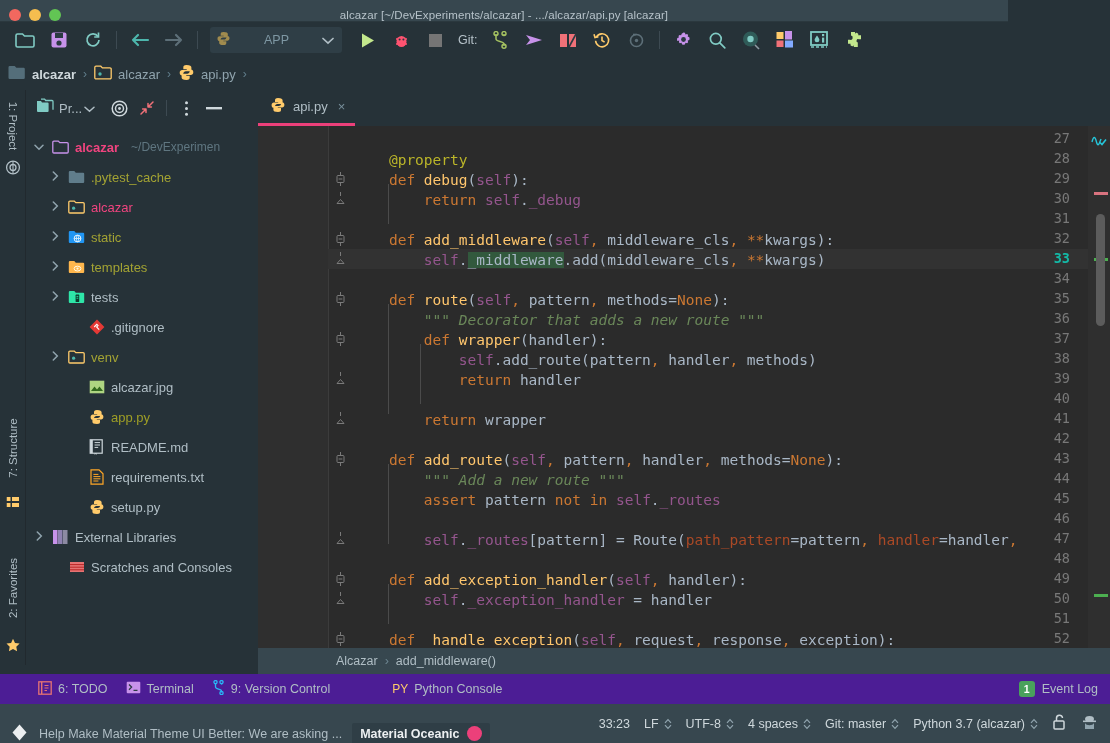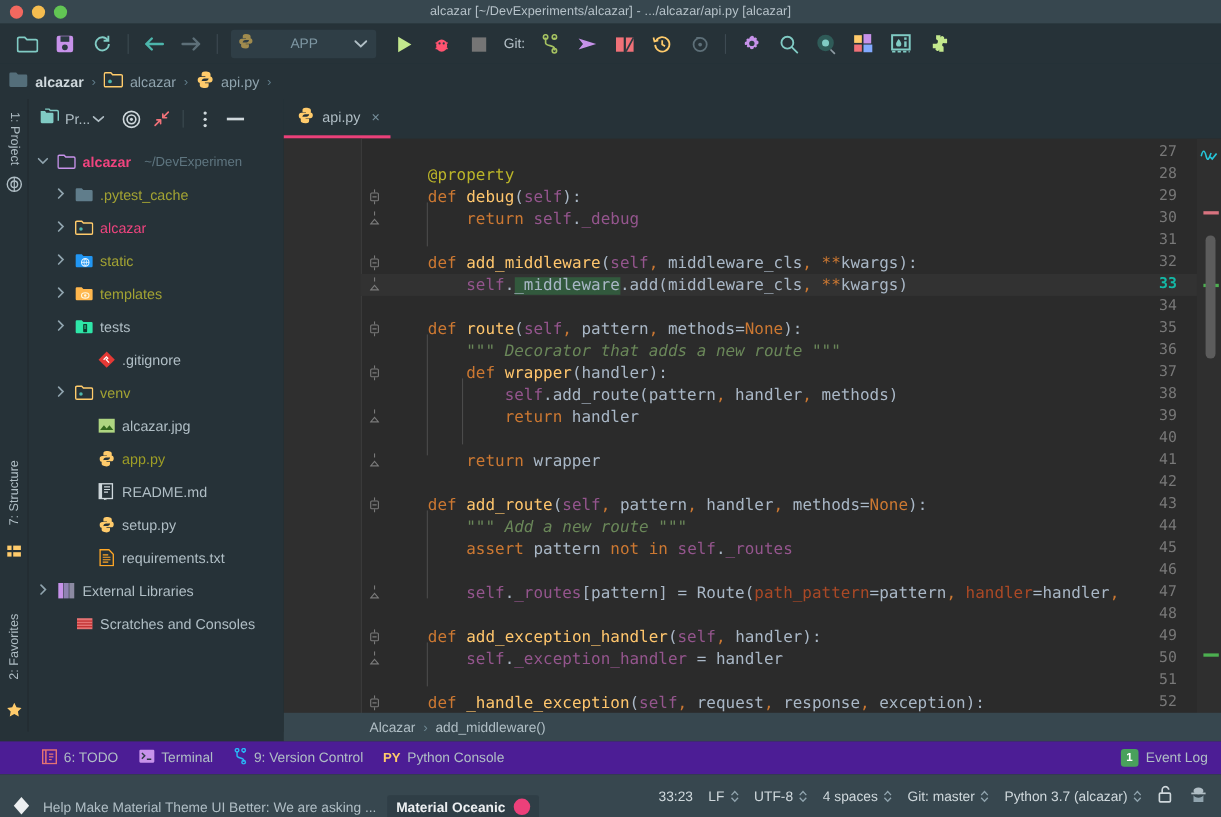--- a/index.html
+++ b/index.html
@@ -7,23 +7,23 @@
     width: 1110px; height: 743px;
     background: #263238;
     font-family: "Liberation Sans", sans-serif;
     overflow: hidden;
     -webkit-font-smoothing: antialiased;
   }
   #app { position: relative; width: 1110px; height: 743px; background: #263238; }
 
   
   .titlebar {
-    position: absolute; left: 0; top: 0; width: 1110px; height: 22px;
+    position: absolute; left: 0; top: 0; width: 1008px; height: 22px;
     background: #37474f;
-    display: flex; align-items: center;
+    display: flex; align-items: flex-end;
     border-bottom: 1px solid #2b383e;
   }
   .traffic { display: flex; gap: 8px; margin-left: 9px; }
   .dot { width: 12px; height: 12px; border-radius: 50%; }
   .dot.red { background: #f2685f; }
   .dot.yellow { background: #f5bd4f; }
   .dot.green { background: #62c554; }
   .title-text {
     position: absolute; left: 0; right: 0; text-align: center;
     font-size: 11.5px; color: #b6c2c9; letter-spacing: .1px;
@@ -594,36 +594,36 @@
               <rect x="1.2" y="0.8" width="2.6" height="13.4" fill="#cfd8dc"></rect>
               <path d="M5.6 3.6h5.4M5.6 6h5.4M5.6 8.4h3.6" stroke="#cfd8dc" stroke-width="1"></path>
               <path d="M5.5 14.2v1.6l1.1-.8 1.1.8v-1.6" fill="#cfd8dc"></path>
             </svg>
           </span>
           <span class="tlabel ">README.md</span>
         </div>
         <div class="tnode indent2">
           <span class="arrow"></span>
           <span class="ticon">
+            <svg width="14" height="16" viewBox="0 0 14 16">
+              <path d="M1 0.8h8l4 4v10.4H1z" fill="none" stroke="#ffa726" stroke-width="1.2"></path>
+              <path d="M3.4 5.4h5M3.4 7.6h7M3.4 9.8h7M3.4 12h5" stroke="#ffa726" stroke-width="1"></path>
+            </svg>
+          </span>
+          <span class="tlabel ">requirements.txt</span>
+        </div>
+        <div class="tnode indent2">
+          <span class="arrow"></span>
+          <span class="ticon">
             <svg width="16" height="16" viewBox="0 0 16 16">
               <path d="M8 1C5.5 1 5 2 5 3.3V5h3.2v.6H3.9C2.6 5.6 1.6 6.4 1.6 8.2s.9 2.6 2.2 2.6H5V9.2C5 7.9 6.1 6.9 7.4 6.9h3.2c1.1 0 2-0.9 2-2V3.3C12.6 2 11.4 1 8 1z" fill="#ffcb6b"></path>
               <path d="M8 15c2.5 0 3-1 3-2.3V11H7.8v-.6h4.3c1.3 0 2.3-.8 2.3-2.6s-.9-2.6-2.2-2.6H11v1.6c0 1.3-1.1 2.3-2.4 2.3H5.4c-1.1 0-2 .9-2 2v1.6C3.4 14 4.6 15 8 15z" fill="#ffcb6b"></path>
             </svg>
           </span>
           <span class="tlabel ">setup.py</span>
-        </div>
-        <div class="tnode indent2">
-          <span class="arrow"></span>
-          <span class="ticon">
-            <svg width="14" height="16" viewBox="0 0 14 16">
-              <path d="M1 0.8h8l4 4v10.4H1z" fill="none" stroke="#ffa726" stroke-width="1.2"></path>
-              <path d="M3.4 5.4h5M3.4 7.6h7M3.4 9.8h7M3.4 12h5" stroke="#ffa726" stroke-width="1"></path>
-            </svg>
-          </span>
-          <span class="tlabel ">requirements.txt</span>
         </div>
         <div class="tnode">
           <span class="arrow"><svg width="7" height="10" viewBox="0 0 7 10">
               <path d="M1.3 1l4 4-4 4" fill="none" stroke="#90a4ae" stroke-width="1.5" stroke-linecap="round"></path>
             </svg></span>
           <span class="ticon">
             <svg width="17" height="16" viewBox="0 0 17 16">
               <rect x="1" y="1" width="4.5" height="14" fill="#c792ea"></rect>
               <rect x="6" y="1" width="4.5" height="14" fill="#b39ddb" opacity=".75"></rect>
               <rect x="11" y="1" width="4.5" height="14" fill="#d1c4e9" opacity=".6"></rect>
@@ -832,21 +832,21 @@
             <path d="M3.5 3v4c0 2.5 6 1.6 6 4v1.5" fill="none" stroke="#29b6f6" stroke-width="1.3"></path>
             <path d="M9.5 3v1.6" stroke="#29b6f6" stroke-width="1.3"></path>
             <circle cx="3.5" cy="2.1" r="1.6" fill="none" stroke="#29b6f6" stroke-width="1.3"></circle>
             <circle cx="9.5" cy="2.1" r="1.6" fill="none" stroke="#29b6f6" stroke-width="1.3"></circle>
             <circle cx="9.5" cy="13" r="1.6" fill="none" stroke="#29b6f6" stroke-width="1.3"></circle>
           </svg>
       </span>
       <span>9: Version Control</span>
     </div>
     <div class="twbtn">
-      <span style="color:#ffcb6b;font-size:12px;font-weight:bold;">PY</span>
+      <span style="color:#ffcb6b;font-size:12px;font-weight:normal;margin-left:44px;">PY</span>
       <span>Python Console</span>
     </div>
 
     <div class="eventlog">
       <span class="badge">1</span>
       <span>Event Log</span>
     </div>
   </div>
 
   <div class="statusbar">

